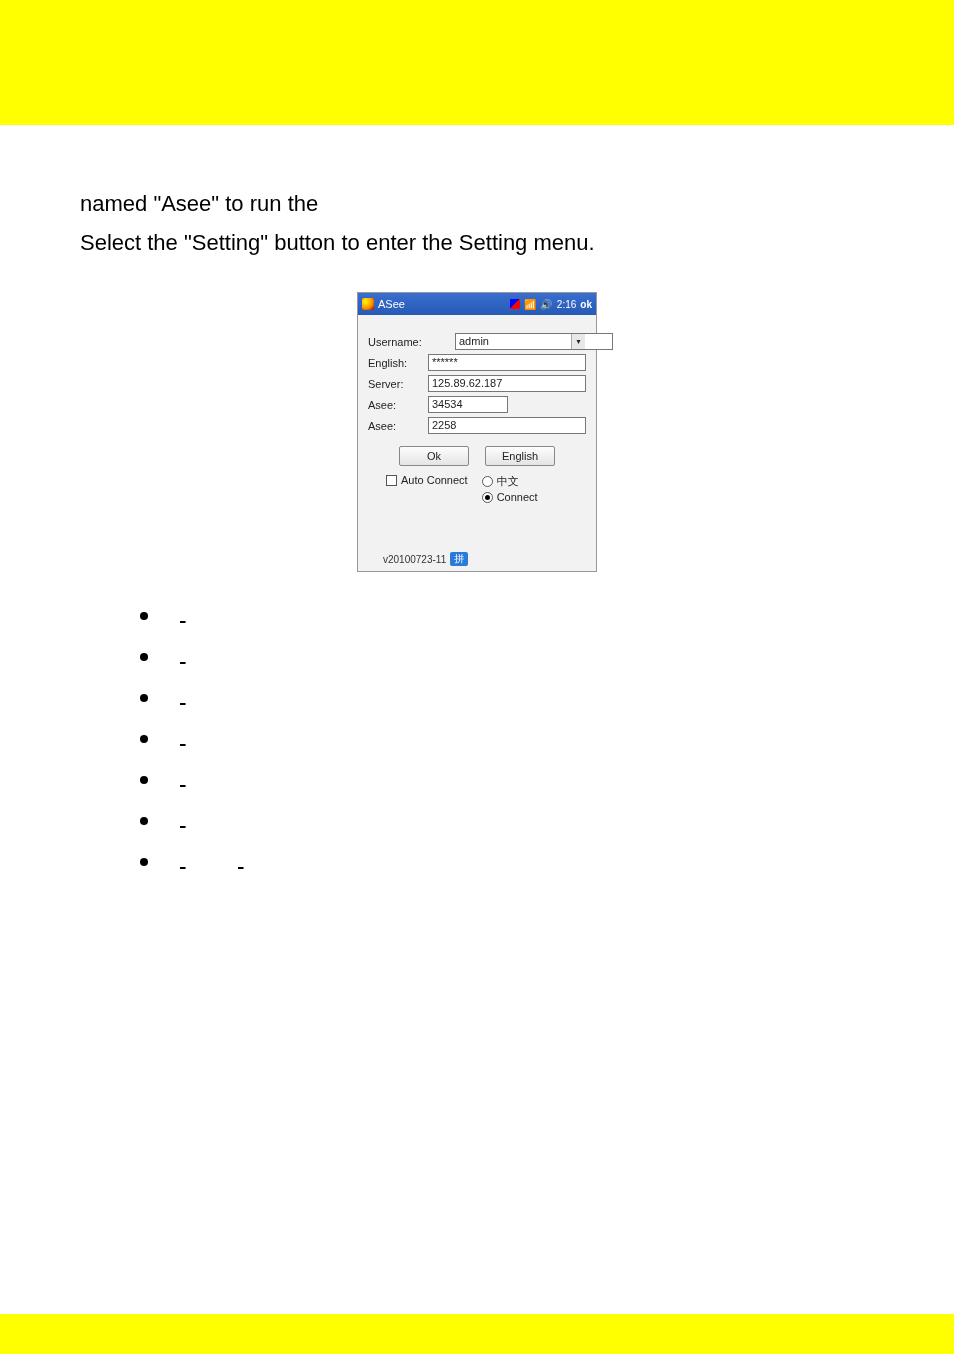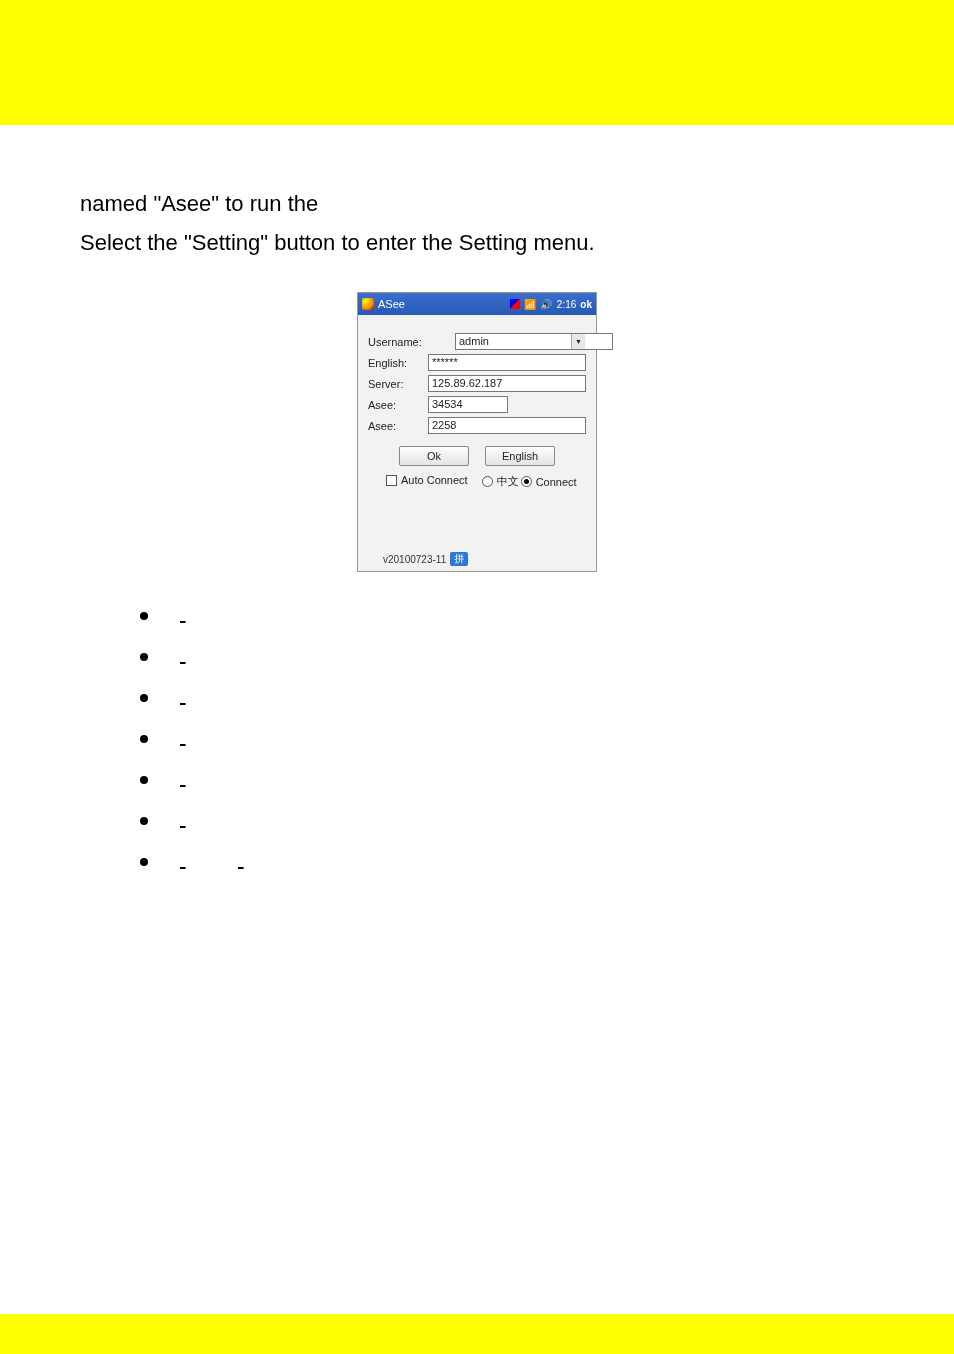--- a/index.html
+++ b/index.html
@@ -31,21 +31,21 @@
   }
   .combo { position: relative; flex:1; }
   .combo .asee-input { width: 100%; margin-left: 27px; }
   .combo .arrow { position: absolute; right: 1px; top: 1px; width: 14px; height: 15px; background: #e8e8e8; border-left: 1px solid #aaa; display:flex;align-items:center;justify-content:center;font-size:8px;}
   .asee-btnrow { display: flex; justify-content: center; gap: 16px; margin: 12px 0 8px 0; }
   .asee-btn {
     width: 70px; height: 20px; border: 1px solid #888; background: linear-gradient(#fdfdfd,#e4e4e4);
     font-size: 11px; text-align: center; line-height: 18px; border-radius: 2px;
   }
   .asee-optrow { display: flex; align-items: flex-start; gap: 14px; margin-left: 18px; font-size: 11px; }
-  .asee-radiocol { display: flex; flex-direction: row; gap: 2px; }
+  .asee-radiocol { display: flex; flex-direction: column; gap: 2px; }
   .asee-check, .asee-radio { display: flex; align-items: center; gap: 4px; }
   .asee-check-box { width: 11px; height: 11px; border: 1px solid #555; background:#fff; }
   .asee-radio-dot { width: 11px; height: 11px; border: 1px solid #555; border-radius: 50%; background:#fff; display:flex; align-items:center; justify-content:center;}
   .asee-radio-dot.on::after { content:""; width:5px; height:5px; background:#000; border-radius:50%; display:block;}
   .asee-bottom { position: absolute; bottom: 6px; left: 26px; font-size: 10px; color:#333; display:flex; align-items:center; gap:4px;}
   .asee-chip { width:18px; height:14px; background:#2a7ad9; color:#fff; font-size:10px; display:inline-flex; align-items:center; justify-content:center; border-radius:2px;}
   .asee-whole { position: relative; width:240px; height:280px;border-radius:15px; }
 
   ul.defs { list-style: none; padding-left: 60px; }
   ul.defs li { display: flex; align-items: flex-start; margin: 18px 0; font-size: 20px; }

